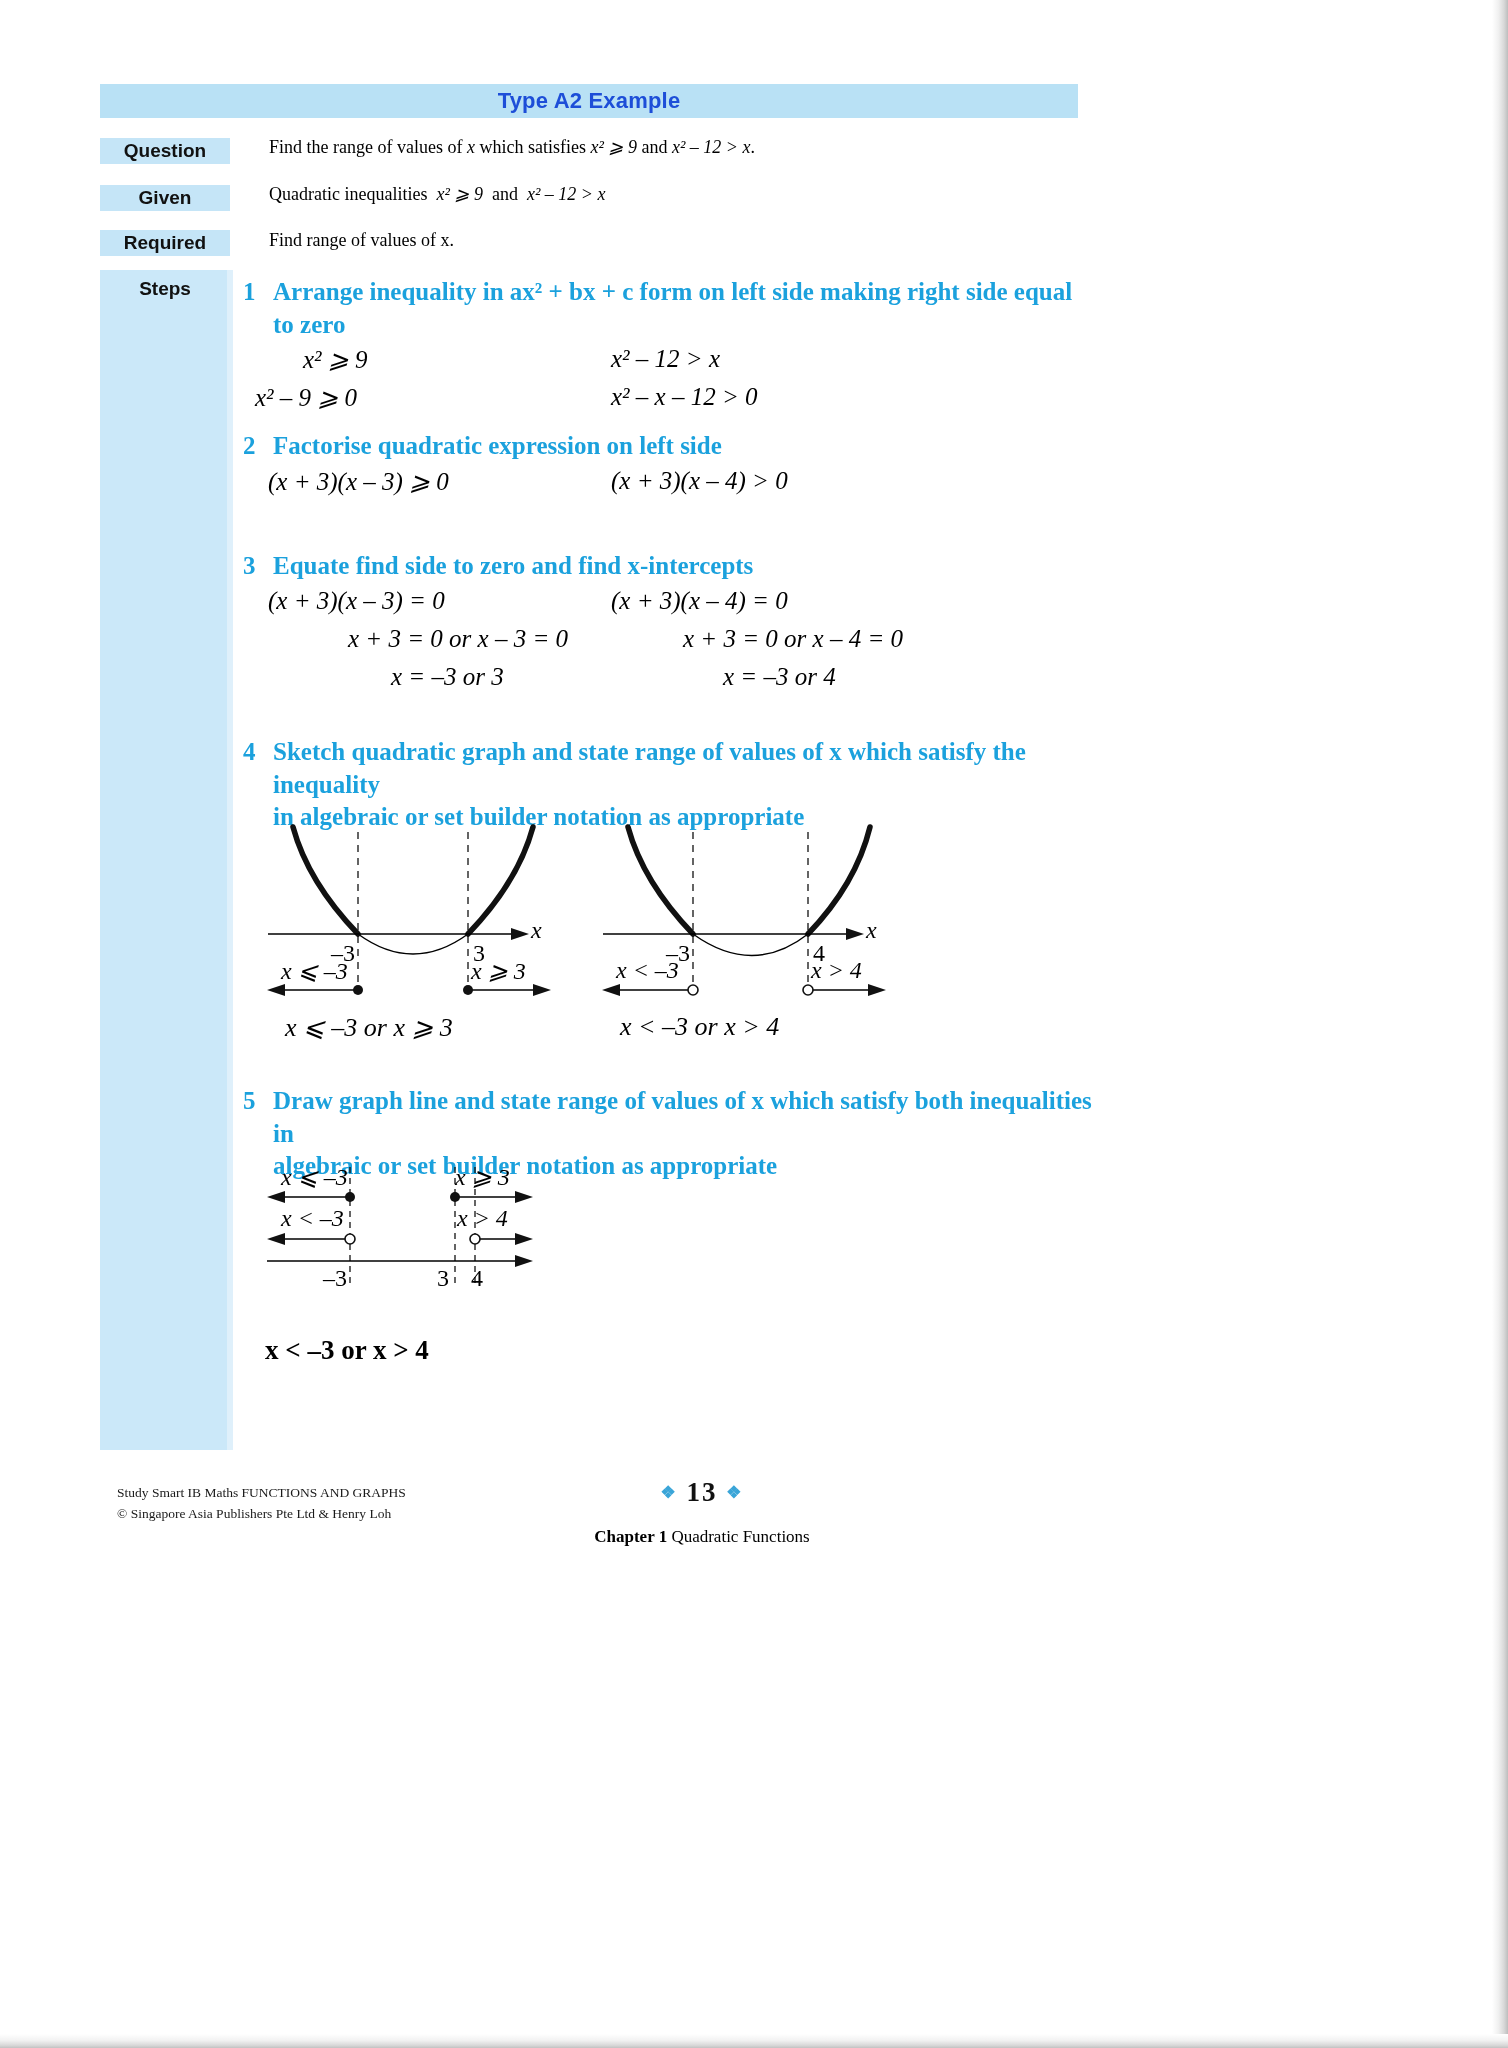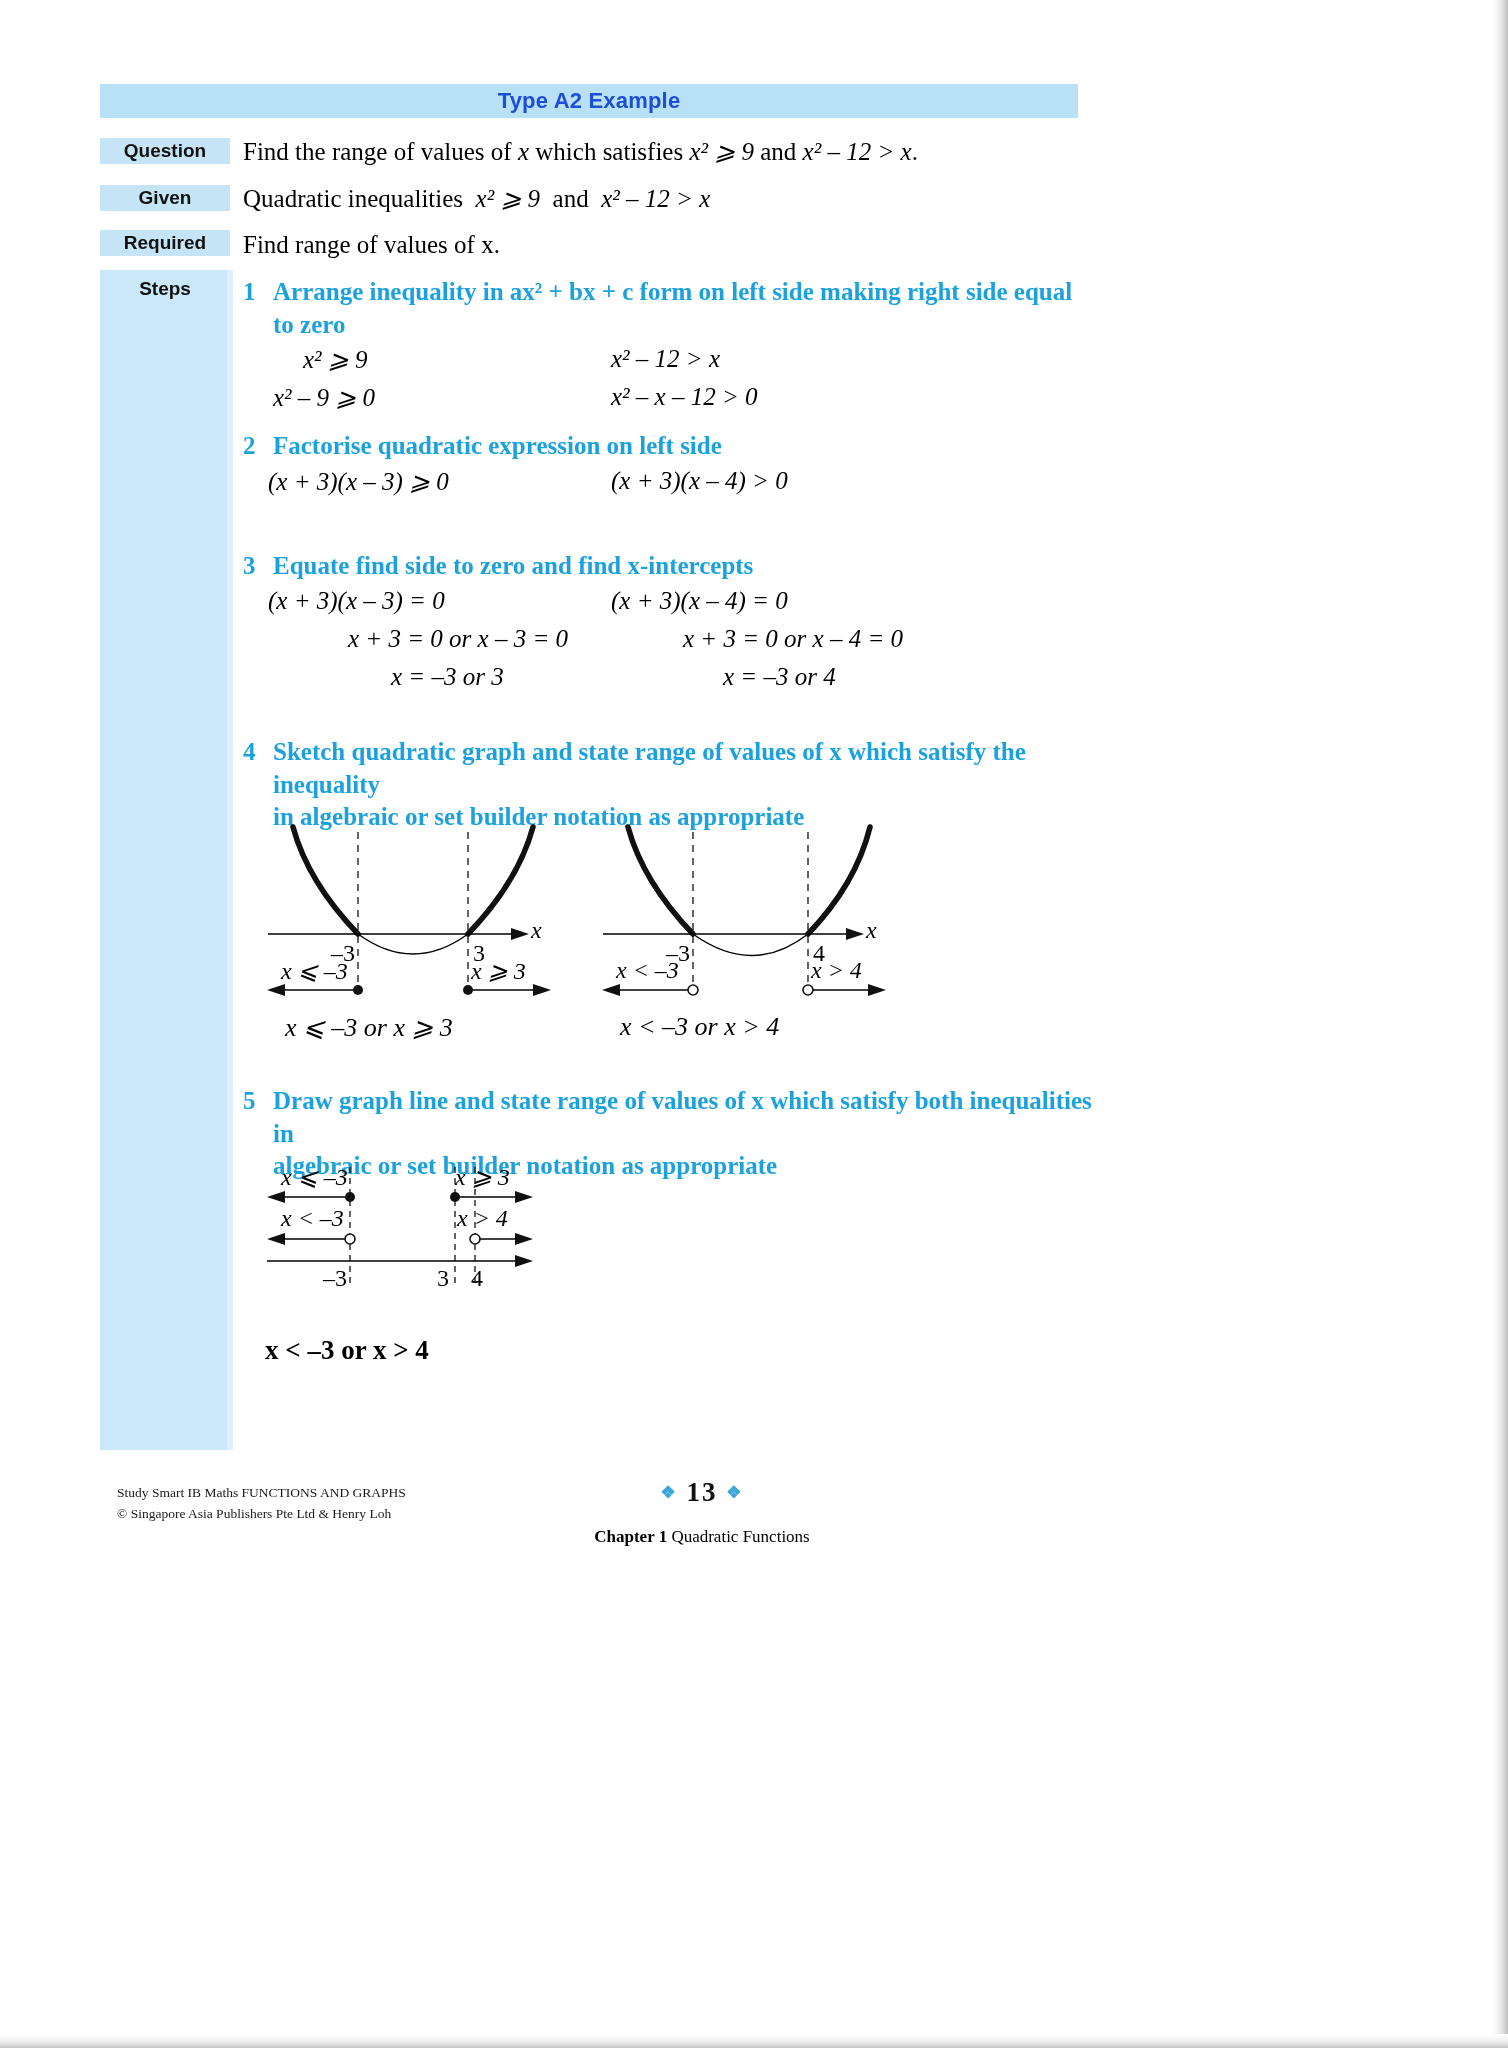--- a/index.html
+++ b/index.html
@@ -86,23 +86,24 @@
     position: absolute;
     left: 227px; top: 270px;
     width: 6px; height: 1180px;
     background: #dff0fb;
   }
   #chip-steps { z-index: 3; color:#111; }
 
   
   .row {
     position: absolute;
-    font-size: 25px;
+    font-size: 18px;
     line-height: 1.25;
     white-space: nowrap;
+    margin-left: 26px;
   }
   #row-question { left: 243px; top: 136px; }
   #row-given    { left: 243px; top: 183px; }
   #row-required { left: 243px; top: 229px; }
 
   .mi { font-style: italic; }
 
   
   .step {
     position: absolute;
@@ -236,21 +237,21 @@
     <div class="step-head">
       <span class="step-num">1</span>
       <span class="step-head-text">Arrange inequality in ax² + bx + c form on left side making right side equal to zero</span>
     </div>
     <div class="eqgrid">
       <div class="eqrow">
         <span class="eq-l mi" style="left:60px">x² ⩾ 9</span>
         <span class="eq-r mi">x² – 12 &gt; x</span>
       </div>
       <div class="eqrow">
-        <span class="eq-l mi" style="left:30px">x² – 9 ⩾ 0</span>
+        <span class="eq-l mi" style="left:12px">x² – 9 ⩾ 0</span>
         <span class="eq-r mi">x² – x – 12 &gt; 0</span>
       </div>
     </div>
   </div>
 
   <div class="step" id="step2">
     <div class="step-head">
       <span class="step-num">2</span>
       <span class="step-head-text">Factorise quadratic expression on left side</span>
     </div>

